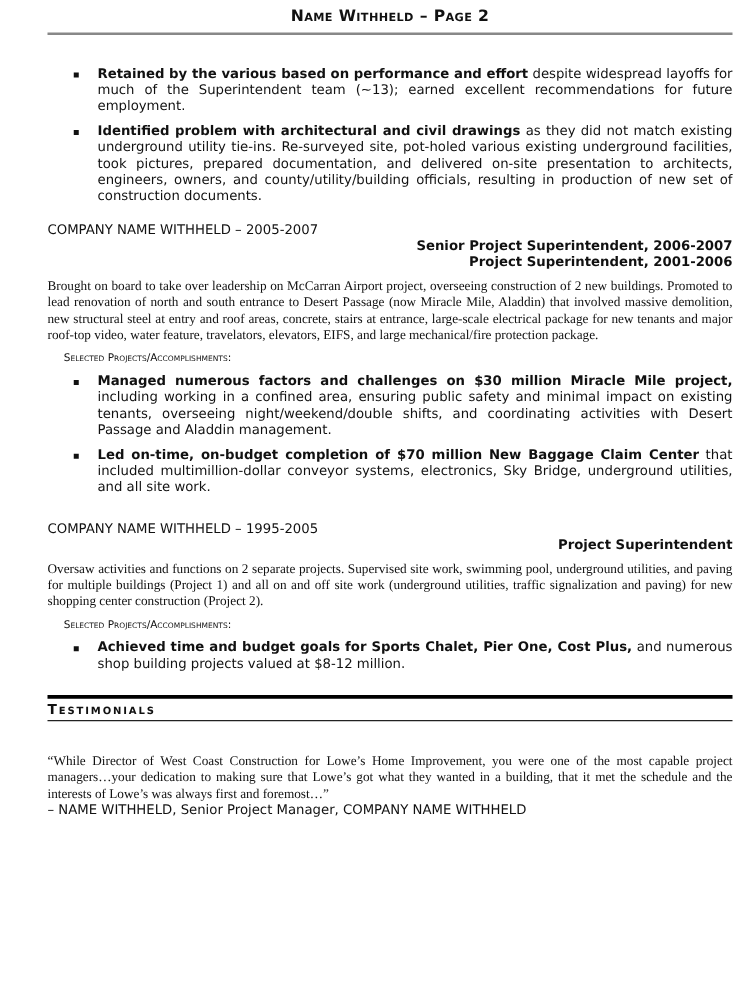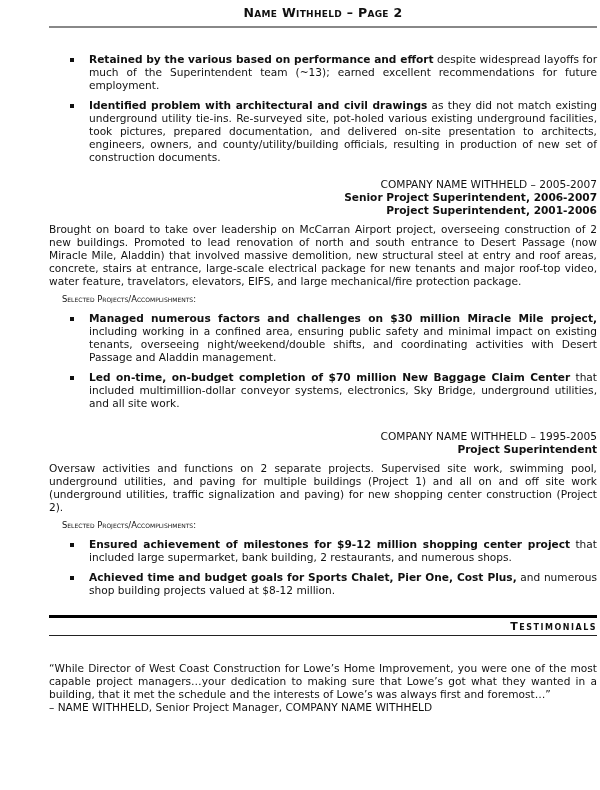--- a/index.html
+++ b/index.html
@@ -1,35 +1,35 @@
 <!DOCTYPE html>
 <html><head>
 <meta charset="utf-8">
 <style>
   html, body { margin: 0; padding: 0; background: #ffffff; }
   body {
     width: 600px; height: 790px; overflow: hidden; position: relative;
     font-family: "DejaVu Sans", sans-serif; color: #111; font-size: 10.6px;
   }
-  .page { position: absolute; left: 49px; top: 0; width: 548px; }
+  .page { position: absolute; left: 38px; top: 0; width: 548px; }
   .hdr { text-align: center; }
   .hdr-name { font-weight: bold; font-size: 12.5px; font-variant: small-caps; letter-spacing: 0.3px; margin-top: 5px; line-height: 15px; }
   .hdr-contact { font-size: 10.5px; line-height: 12px; }
   .hdr-rule { height: 2px; background: #888; margin-top: 6px; }
-  .just { text-align: justify; line-height: 13px; }
+  .just { text-align: justify; line-height: 13px; font-family: Liberation Serif, serif; }
   ul.bul { list-style: none; margin: 0; padding: 0; }
   ul.bul li { position: relative; padding-left: 40px; margin-bottom: 7px; text-align: justify; line-height: 13px; }
   ul.bul li .sq { position: absolute; left: 21px; top: 5px; width: 4px; height: 4px; background: #111; }
   b, .b { font-weight: bold; }
-  .co { line-height: 13px; text-align: right; }
+  .co { line-height: 13px; }
   .title { font-weight: bold; line-height: 13px; text-align: right; }
   .sel { font-size: 8.4px; font-variant: small-caps; margin: 6px 0 7px 13px; line-height: 11px; }
   .rule-thick { height: 3px; background: #000; }
   .rule-thin { height: 1px; background: #222; }
-  .sect-title { text-align: right; font-weight: bold; font-variant: small-caps; letter-spacing: 1.5px; font-size: 11px; line-height: 17px; }
+  .sect-title { text-align: left; font-weight: bold; font-variant: small-caps; letter-spacing: 1.5px; font-size: 11px; line-height: 17px; }
   .attrib { line-height: 13px; }
 </style>
 </head>
 <body>
 
 <div class="page">
 
   <div class="hdr">
     <div class="hdr-name">
       <span>Name Withheld</span>
@@ -55,21 +55,20 @@
       <li><span class="sq"></span><b>Led on-time, on-budget completion of $70 million New Baggage Claim Center</b><span> that included multimillion-dollar conveyor systems, electronics, Sky Bridge, underground utilities, and all site work.</span></li>
     </ul>
   </div>
 
   <div style="margin-top:20px;">
     <div class="co">COMPANY NAME WITHHELD – 1995-2005</div>
     <div class="title">Project Superintendent</div>
     <div class="just" style="margin-top:6px;">Oversaw activities and functions on 2 separate projects. Supervised site work, swimming pool, underground utilities, and paving for multiple buildings (Project 1) and all on and off site work (underground utilities, traffic signalization and paving) for new shopping center construction (Project 2).</div>
     <div class="sel">Selected Projects/Accomplishments:</div>
     <ul class="bul">
-      <li><span class="sq"></span><b>Ensured achievement of milestones for $9-12 million shopping center project</b><span> that included large supermarket, bank building, 2 restaurants, and numerous shops.</span></li>
       <li><span class="sq"></span><b>Achieved time and budget goals for Sports Chalet, Pier One, Cost Plus,</b><span> and numerous shop building projects valued at $8-12 million.</span></li>
     </ul>
   </div>
 
   <div style="margin-top:18px;">
     <div class="rule-thick"></div>
     <div class="sect-title">Testimonials</div>
     <div class="rule-thin"></div>
     <div class="just" style="margin-top:26px;">“While Director of West Coast Construction for Lowe’s Home Improvement, you were one of the most capable project managers…your dedication to making sure that Lowe’s got what they wanted in a building, that it met the schedule and the interests of Lowe’s was always first and foremost…”</div>
     <div class="attrib">– NAME WITHHELD, Senior Project Manager, COMPANY NAME WITHHELD</div>

